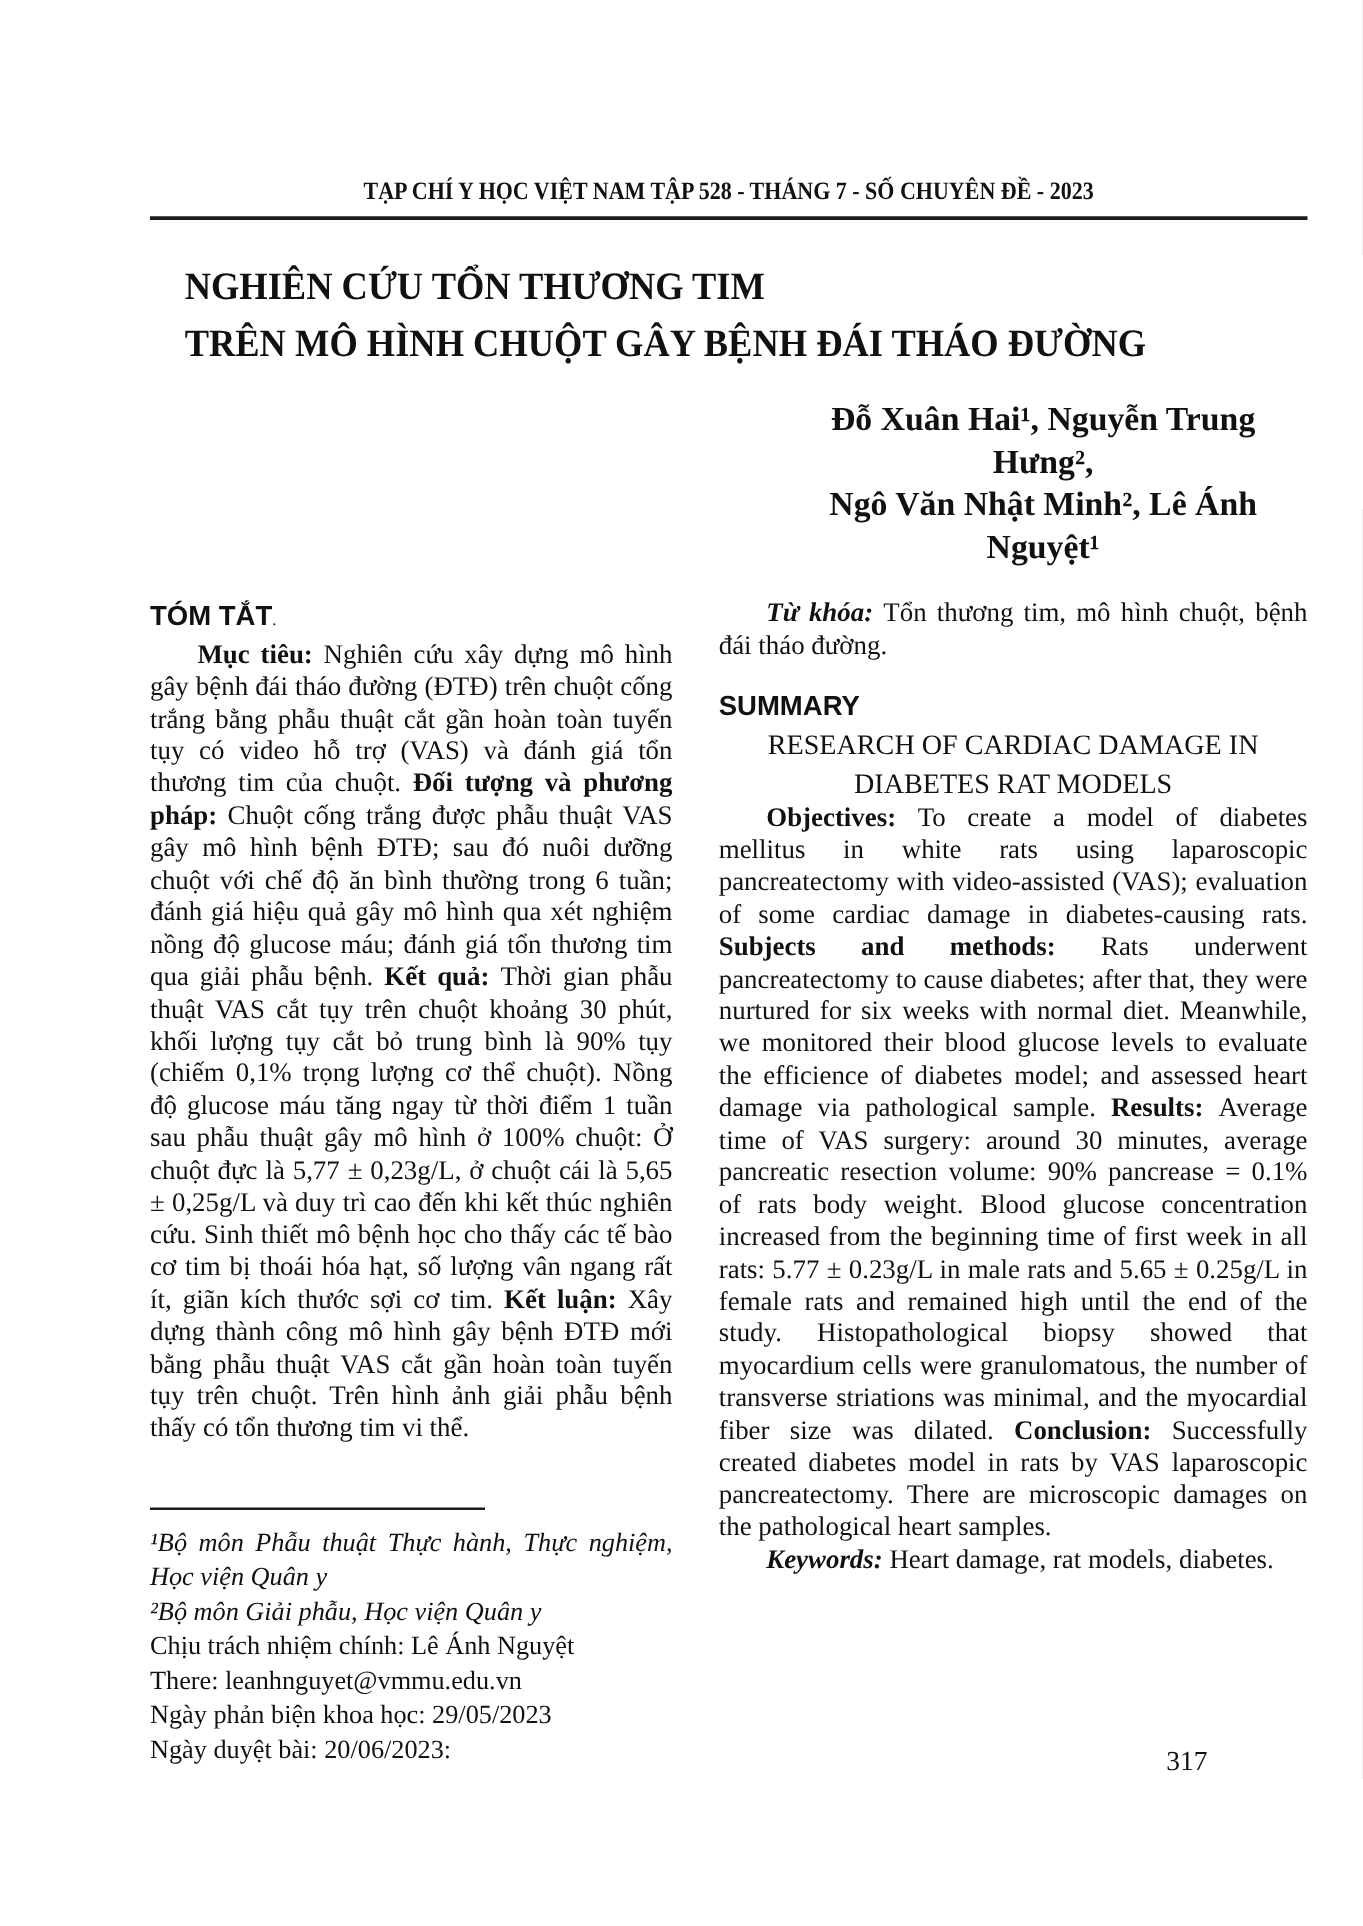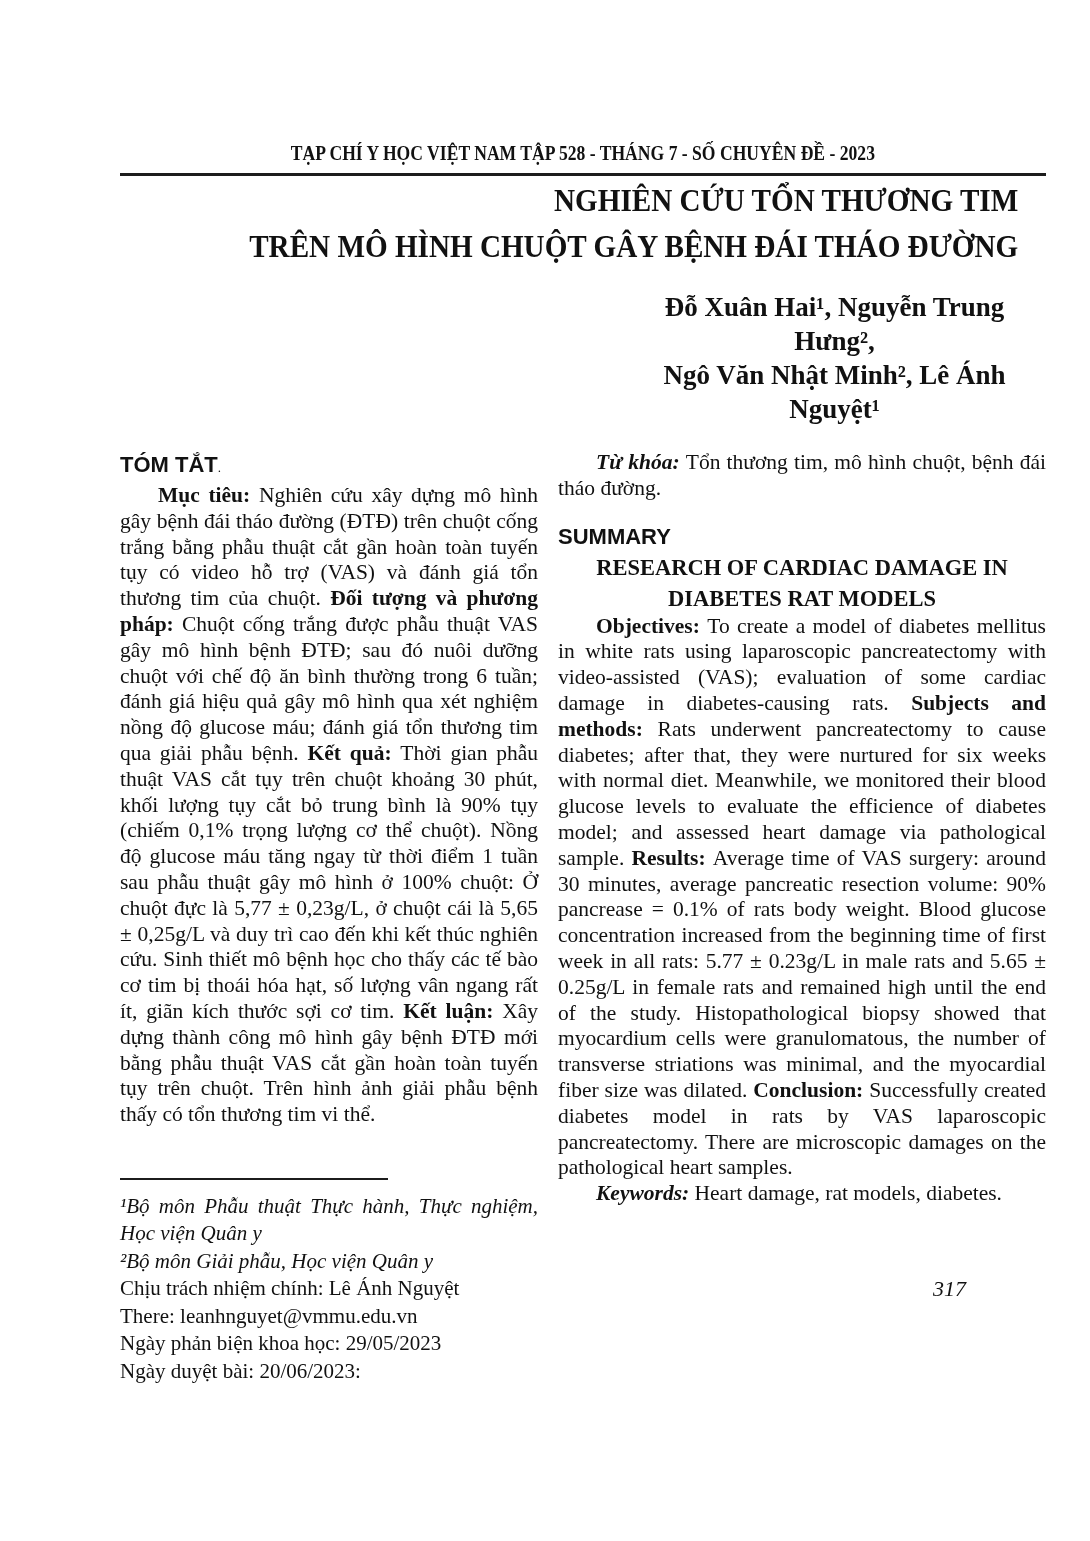--- a/index.html
+++ b/index.html
@@ -25,78 +25,77 @@
     border-bottom: 3px solid #1c1c1c;
     letter-spacing: 0px;
   }
   .journal-header .condensed {
     display: inline-block;
     transform: scaleX(0.88);
     transform-origin: 50% 50%;
     white-space: nowrap;
   }
   
-  .article-title { margin-top: 2px; text-align: right; }
+  .article-title { margin-top: 30px; text-align: left; }
   .article-title .line {
     font-weight: bold;
     font-size: 31px;
     line-height: 46px;
     transform: scaleX(0.94);
     transform-origin: 50% 50%;
   }
   
   .authors {
     width: 423px;
     margin-left: auto;
     margin-top: 20px;
     text-align: center;
     font-weight: bold;
     font-size: 27px;
     line-height: 34px;
   }
   
-  .columns { display: flex; gap: 20px; margin-top: 24px; }
+  .columns { display: flex; gap: 37px; margin-top: 24px; }
   .col-left  { width: 418px; flex: 0 0 418px; }
   .col-right { flex: 1; }
   .section-heading {
     font-family: "Liberation Sans", sans-serif;
     font-weight: bold;
     font-size: 22px;
     line-height: 30px;
   }
   .heading-dot { font-family: "Liberation Serif", serif; font-size: 13px; font-weight: normal; }
   p.body {
     font-size: 21.5px;
     line-height: 25.8px;
     text-align: justify;
   }
   p.indent { text-indent: 38px; }
   .run { white-space: pre-wrap; }
   .run.bold { font-weight: bold; }
   .run.bold-italic { font-weight: bold; font-style: italic; }
   .eng-title {
     text-align: center;
-    font-weight: bold;
+    font-weight: normal;
     font-size: 22.5px;
     line-height: 31px;
     padding: 0 14px;
   }
   .summary-heading { margin-top: 20px; }
   
   .footnote { margin-top: 50px; }
   .footnote-rule { width: 268px; border-top: 2px solid #1c1c1c; margin-bottom: 13px; }
   .fn { font-size: 21px; line-height: 27.5px; text-align: left; }
   .fn.affiliation { font-style: italic; text-align: justify; }
   
   .page-number {
     position: absolute;
-    top: 1276px;
+    top: 1396px;
     right: 124px;
     font-size: 22px;
-    font-style: italic;
   }
 </style>
 </head>
 <body>
 
 <div class="page">
 
   <div class="journal-header">
     <span class="condensed">TẠP CHÍ Y HỌC VIỆT NAM TẬP 528 - THÁNG 7 - SỐ CHUYÊN ĐỀ - 2023</span>
   </div>

